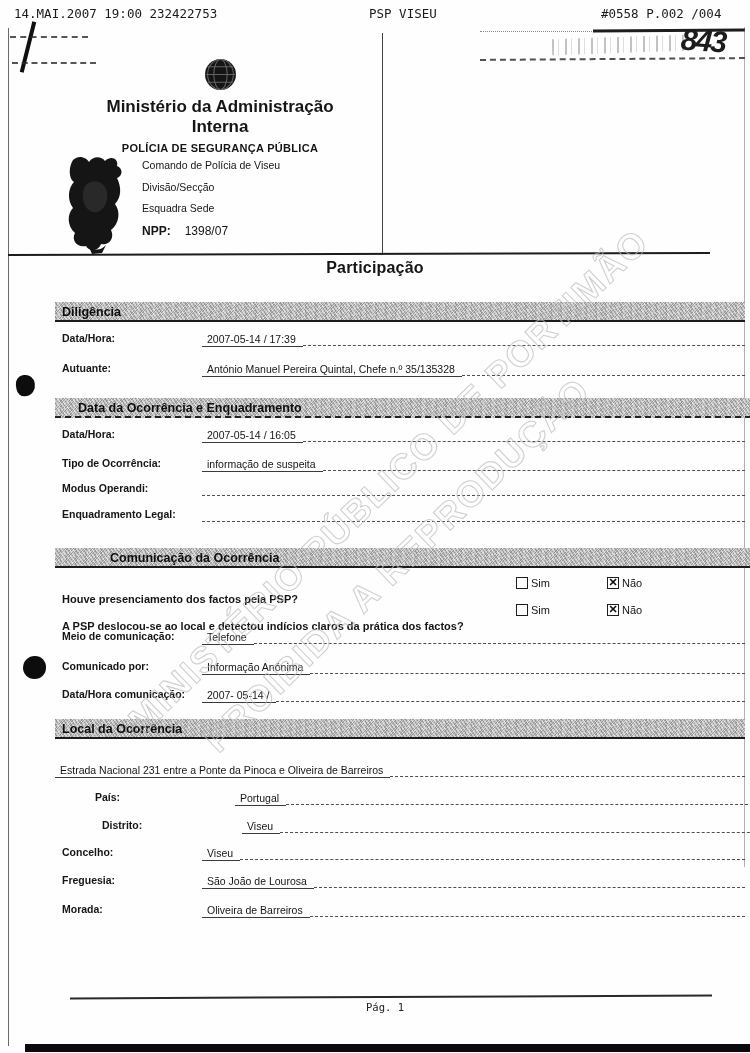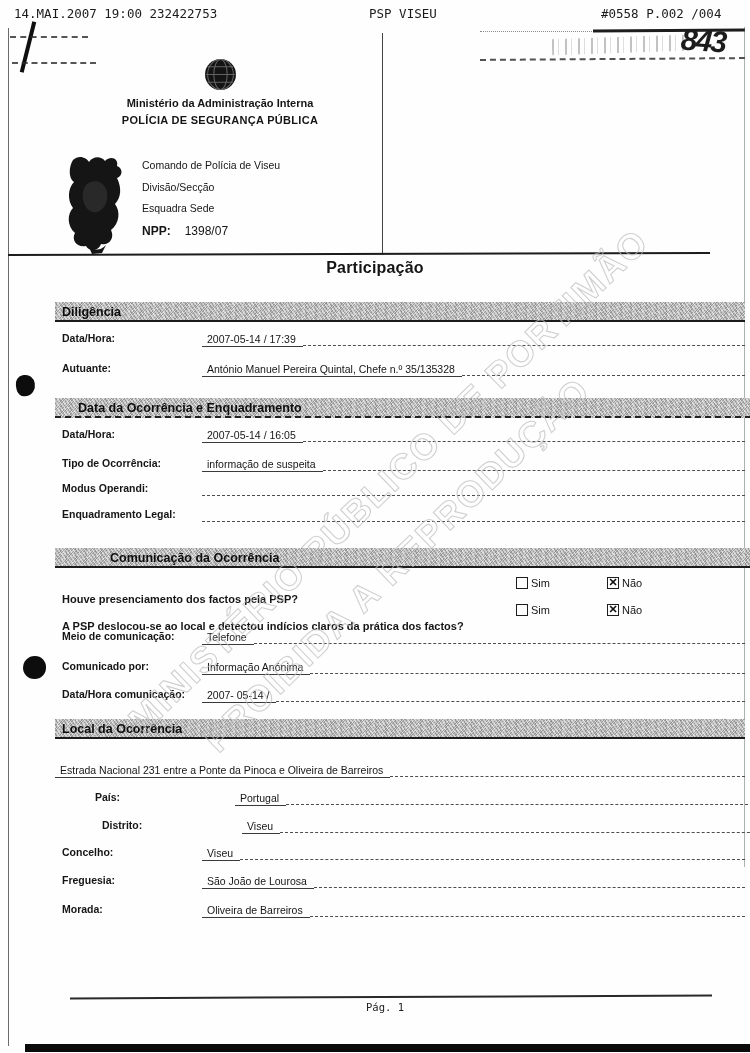--- a/index.html
+++ b/index.html
@@ -26,21 +26,21 @@
 
   #left-border { position:absolute; left:7.5px; top:28px; width:1.5px; height:1018px; background:#454545; opacity:.8; }
   #right-border { position:absolute; left:744px; top:27px; width:1.2px; height:840px; background:#555; opacity:.45; }
   #bottom-bar { position:absolute; left:25px; top:1044px; width:725px; height:8px; background:#0b0b0b; }
   #vert-divider { position:absolute; left:382px; top:33px; width:1.2px; height:222px; background:#444; }
   #head-rule { position:absolute; left:8px; top:253px; width:702px; height:2.2px; background:#1c1c1c; transform:rotate(-0.15deg); }
 
   
   #letterhead { position:absolute; left:80px; top:58px; width:280px; text-align:center; }
   #globe { display:block; margin:0 auto 6px auto; }
-  #ministry { font-size:11px; font-weight:bold; }
+  #ministry { font-size:17px; font-weight:bold; }
   #police { font-size:11px; font-weight:bold; letter-spacing:.3px; margin-top:5px; }
   #crest { position:absolute; left:64px; top:153px; }
   #command-block { position:absolute; left:142px; top:159px; }
   .cmd-line { font-size:10.5px; margin-bottom:9.5px; }
   .npp-row { font-size:12px; font-weight:bold; }
   .npp-row .val { font-weight:normal; margin-left:14px; font-size:12px; }
 
   #doc-title { position:absolute; left:0; top:259px; width:750px; text-align:center; font-size:16px; font-weight:bold; letter-spacing:.2px; }
 
   

